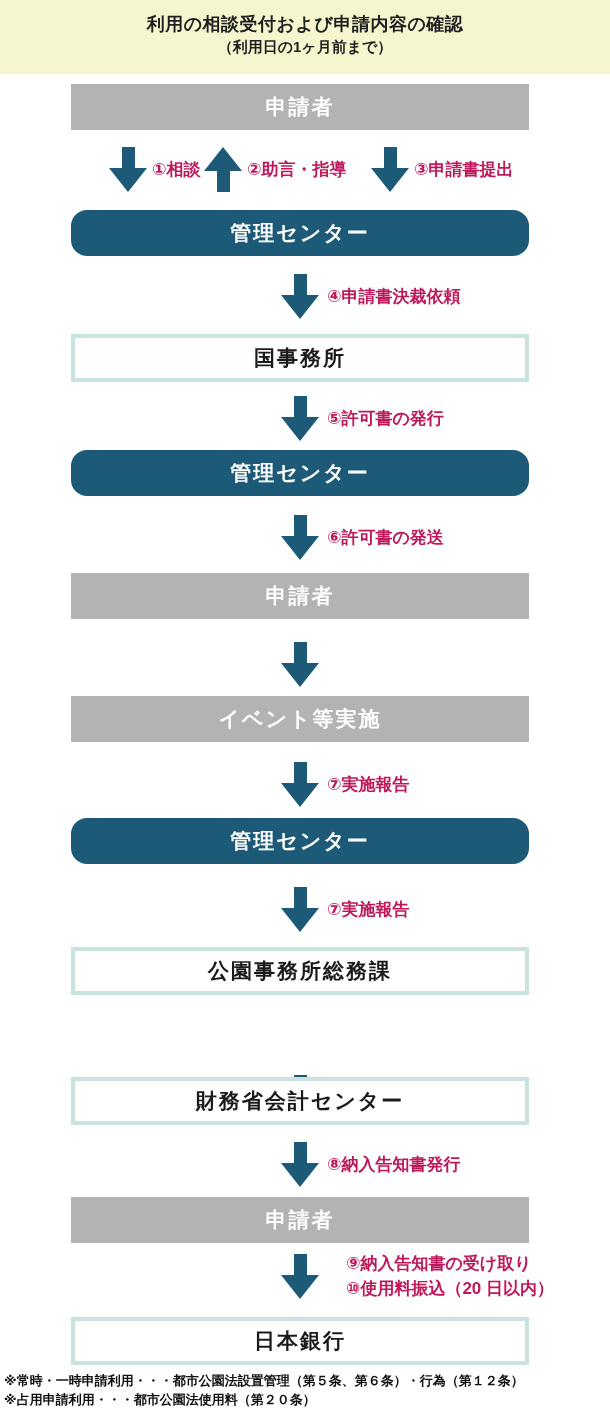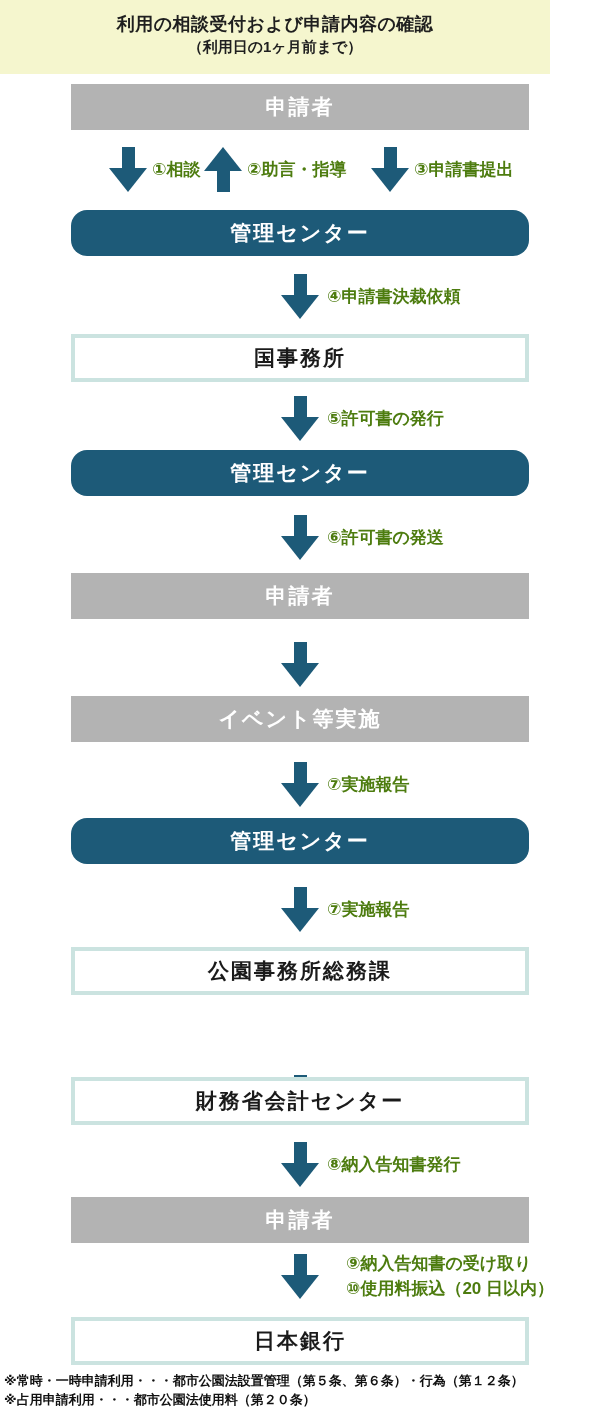--- a/index.html
+++ b/index.html
@@ -1,36 +1,36 @@
 <!DOCTYPE html>
 <html><head>
 <meta charset="utf-8">
 <style>
   html,body{margin:0;padding:0;background:#ffffff;}
   body{font-family:"Liberation Sans","DejaVu Sans",sans-serif;}
   .page{position:relative;width:610px;height:1412px;background:#ffffff;overflow:hidden;}
 
-  .banner{position:absolute;top:0;left:0;width:550px;height:74px;background:#f5f6ce;text-align:center;}
+  .banner{position:absolute;top:0;left:0;width:610px;height:74px;background:#f5f6ce;text-align:center;}
   .banner-title{padding-top:12px;font-size:18px;font-weight:bold;color:#1f1f1f;letter-spacing:0.5px;}
   .banner-subtitle{padding-top:2px;font-size:15px;font-weight:bold;color:#1f1f1f;}
 
   .node{position:absolute;left:71px;width:458px;height:46px;display:flex;align-items:center;justify-content:center;
         font-size:21px;font-weight:bold;letter-spacing:2px;box-sizing:border-box;}
   .node.gray{background:#b3b3b3;color:#ffffff;}
   .node.teal{background:#1d5a78;color:#ffffff;border-radius:16px;}
   .node.outline{background:#ffffff;border:4px solid #cbe3e0;color:#1a1a1a;height:48px;}
 
   .arrow-row{position:absolute;display:flex;align-items:center;height:48px;}
   .arrow{display:flex;flex-direction:column;align-items:center;width:38px;flex:0 0 38px;}
   .arrow.up{flex-direction:column-reverse;}
   .arrow .stem{width:13px;height:21px;background:#1d5a78;}
   .arrow .head{width:0;height:0;border-left:19px solid transparent;border-right:19px solid transparent;}
   .arrow.down .head{border-top:24px solid #1d5a78;}
   .arrow.up .head{border-bottom:24px solid #1d5a78;}
-  .arrow-label{font-size:17px;font-weight:bold;color:#4d7c0f;white-space:nowrap;margin-left:8px;}
+  .arrow-label{font-size:17px;font-weight:bold;color:#be185d;white-space:nowrap;margin-left:8px;}
   .top-group .arrow-label{margin-left:5px;}
   .final-labels{display:flex;flex-direction:column;margin-left:10px;}
   .final-labels .arrow-label{margin-left:17px;line-height:25px;}
 
   .footnotes{position:absolute;left:4px;top:1371px;font-size:13px;font-weight:bold;color:#111111;line-height:19px;white-space:nowrap;}
 </style>
 </head>
 <body>
 
 <div class="page">

